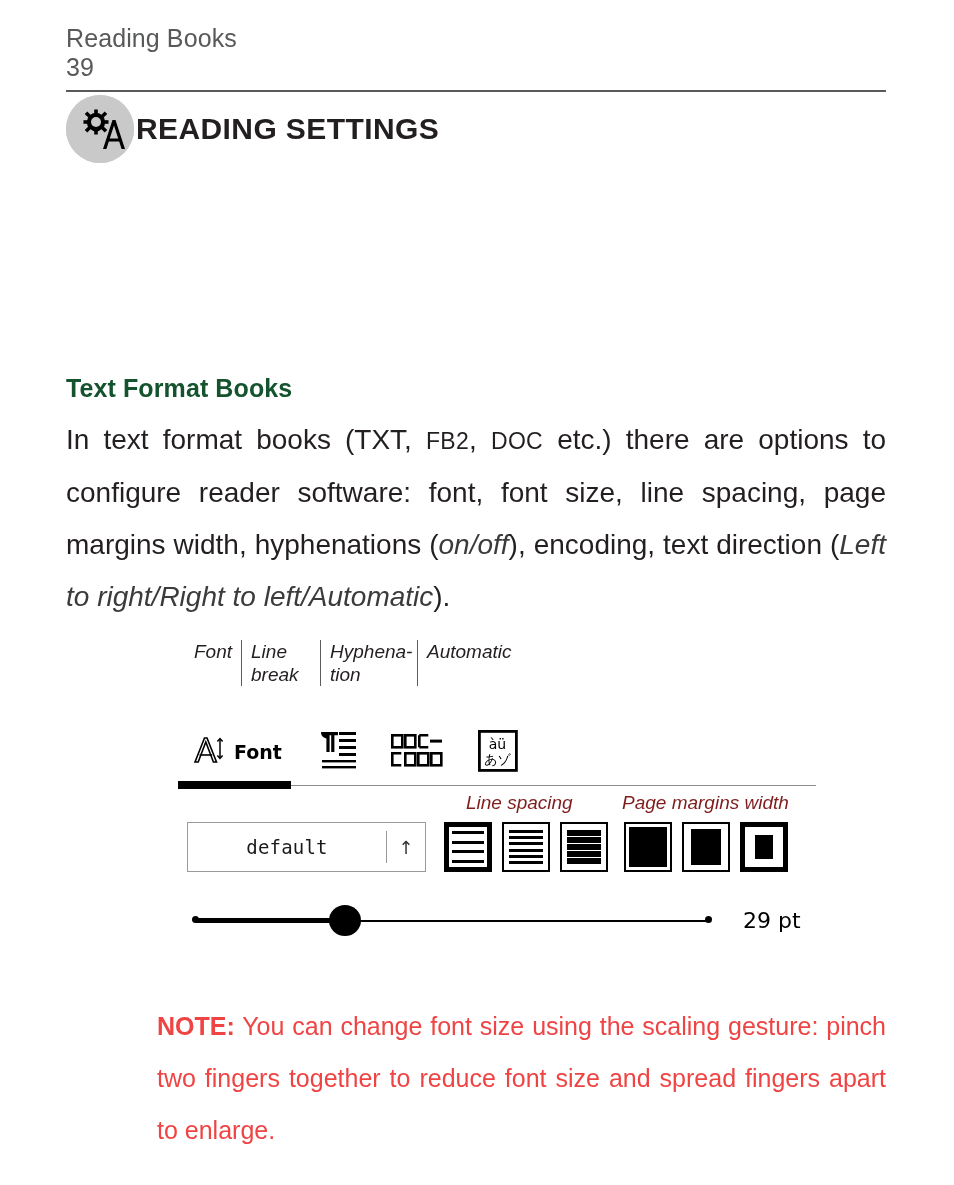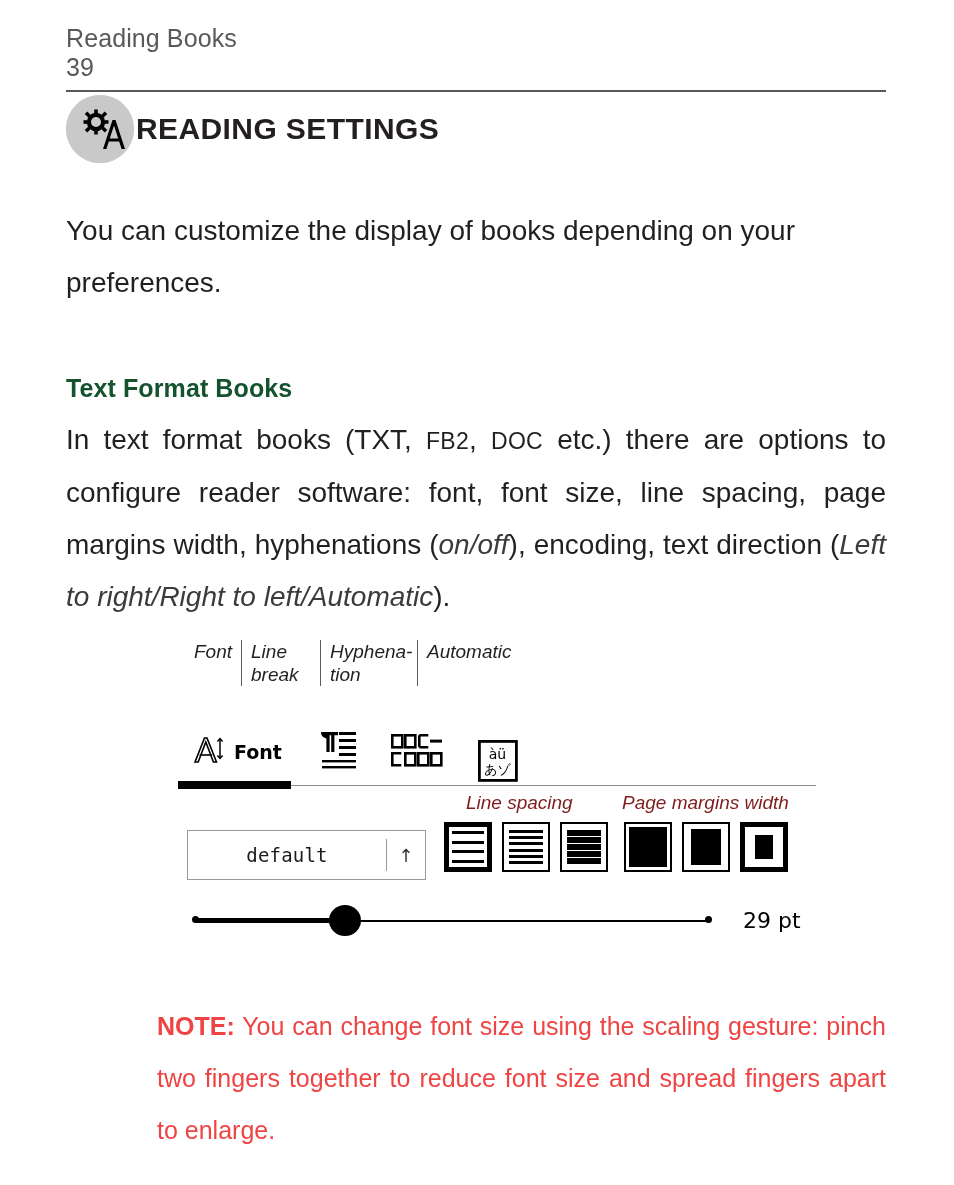--- a/index.html
+++ b/index.html
@@ -145,21 +145,21 @@
   }
   .tool {
     position: absolute;
     display: flex;
     align-items: center;
     gap: 8px;
   }
   .tool-font { left: 14px; top: 6px; }
   .tool-linebreak { left: 140px; top: 0px; }
   .tool-hyphen { left: 213px; top: 6px; }
-  .tool-encoding { left: 300px; top: 12px; }
+  .tool-encoding { left: 300px; top: 2px; }
   .tool-label {
     font-size: 19px;
     font-weight: bold;
     font-family: "DejaVu Sans", sans-serif;
     color: #000;
   }
 
   
   .tab-rule {
     position: absolute;
@@ -188,21 +188,21 @@
   }
   .group-label-ls { left: 288px; }
   .group-label-pm { left: 444px; }
 
   
   .controls { position: absolute; top: 182px; left: 0; }
 
   .font-select {
     position: absolute;
     left: 9px;
-    top: 8px;
+    top: 0;
     width: 237px;
     height: 48px;
     border: 1px solid #9a9a9a;
     background: #fff;
     display: flex;
     align-items: center;
   }
   .font-select-value {
     flex: 1;
     text-align: center;
@@ -354,21 +354,20 @@
           <circle cx="14" cy="13" r="5" fill="#c9c9c9"></circle>
 
           <path d="M21 40 L30.5 11 L33.5 11 L43 40 L39.6 40 L32 16.5 L24.4 40 Z" fill="#000"></path>
           <rect x="26.2" y="29.5" width="11.6" height="3" fill="#000"></rect>
         </g>
       </svg>
     </span>
     <span class="chapter-title">READING SETTINGS</span>
   </div>
 
-  <div class="body-block intro">You can customize the display of books depending on your preferences.</div>
 
   <div class="subhead">Text Format Books</div>
 
   <div class="body-block para-justified">
     <span>In text format books (TXT, </span><span class="smallcaps">FB2</span><span>, </span><span class="smallcaps">DOC</span><span> etc.) there are options to configure reader software: font, font size, line spacing, page margins width, hyphenations (</span><span class="ital">on/off</span><span>), encoding, text direction (</span><span class="ital">Left to right/Right to left/Automatic</span><span>).</span>
   </div>
 
   <div class="figure">
 
     <div class="callouts">

